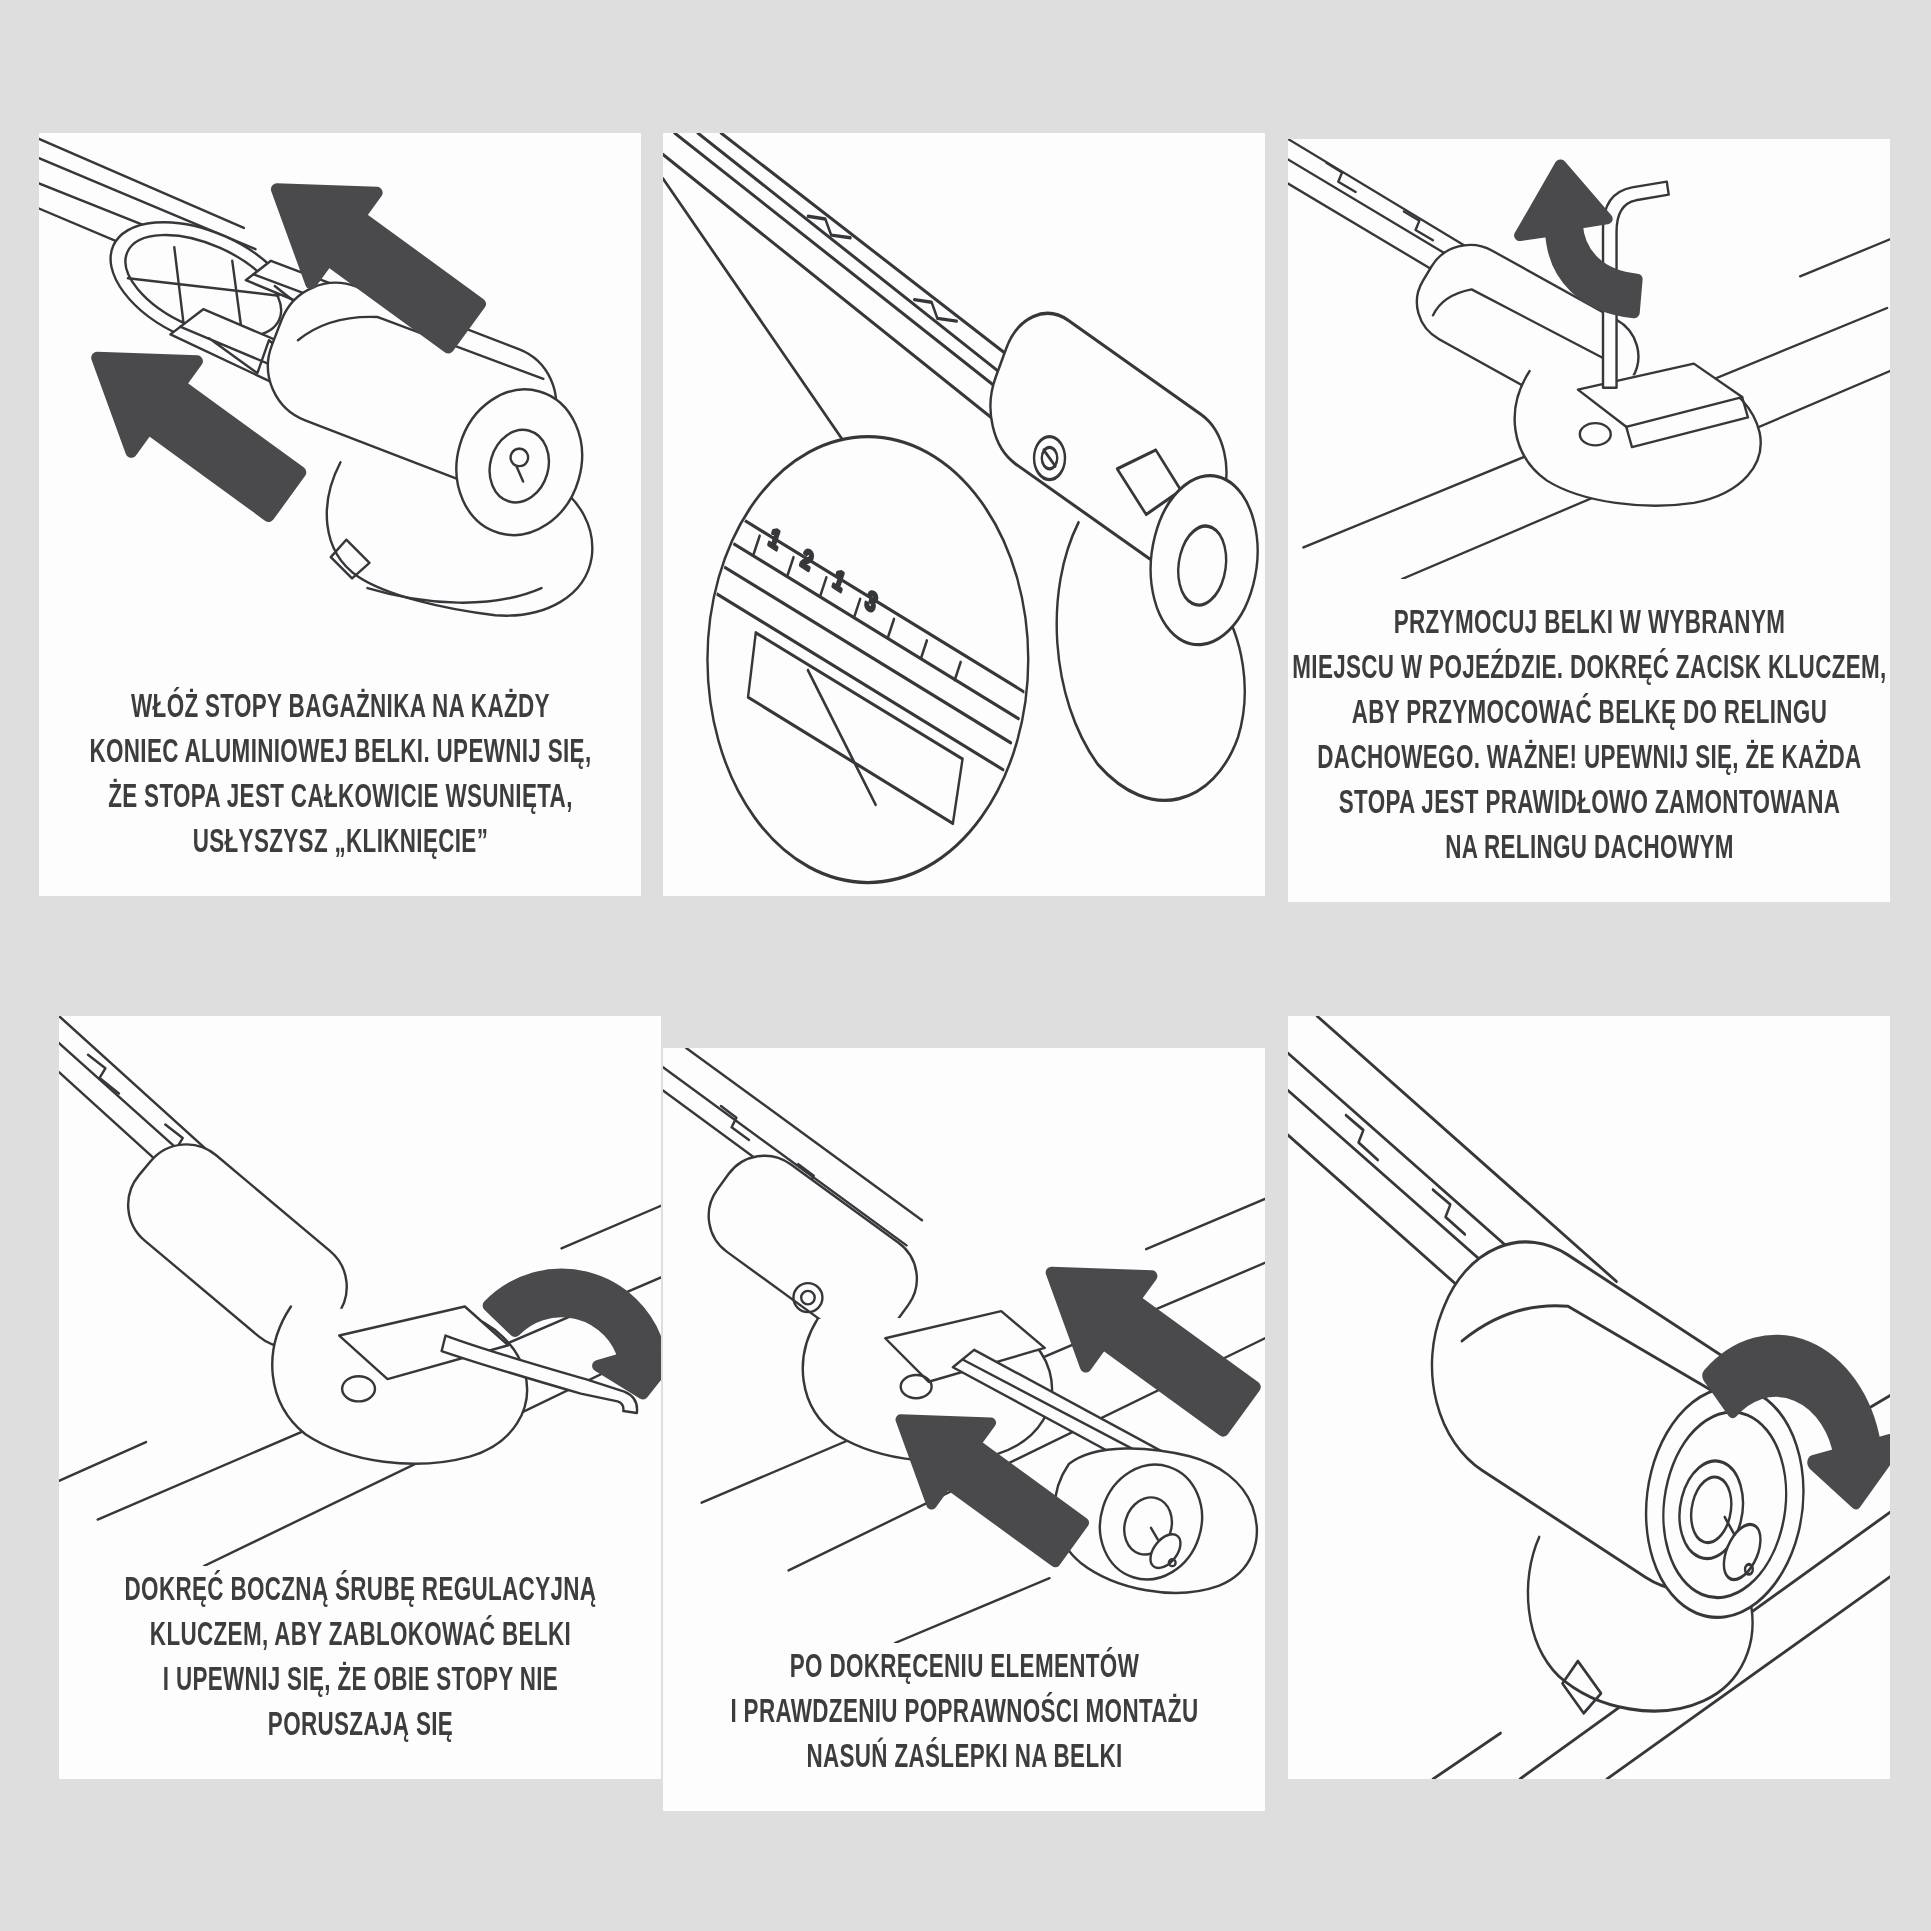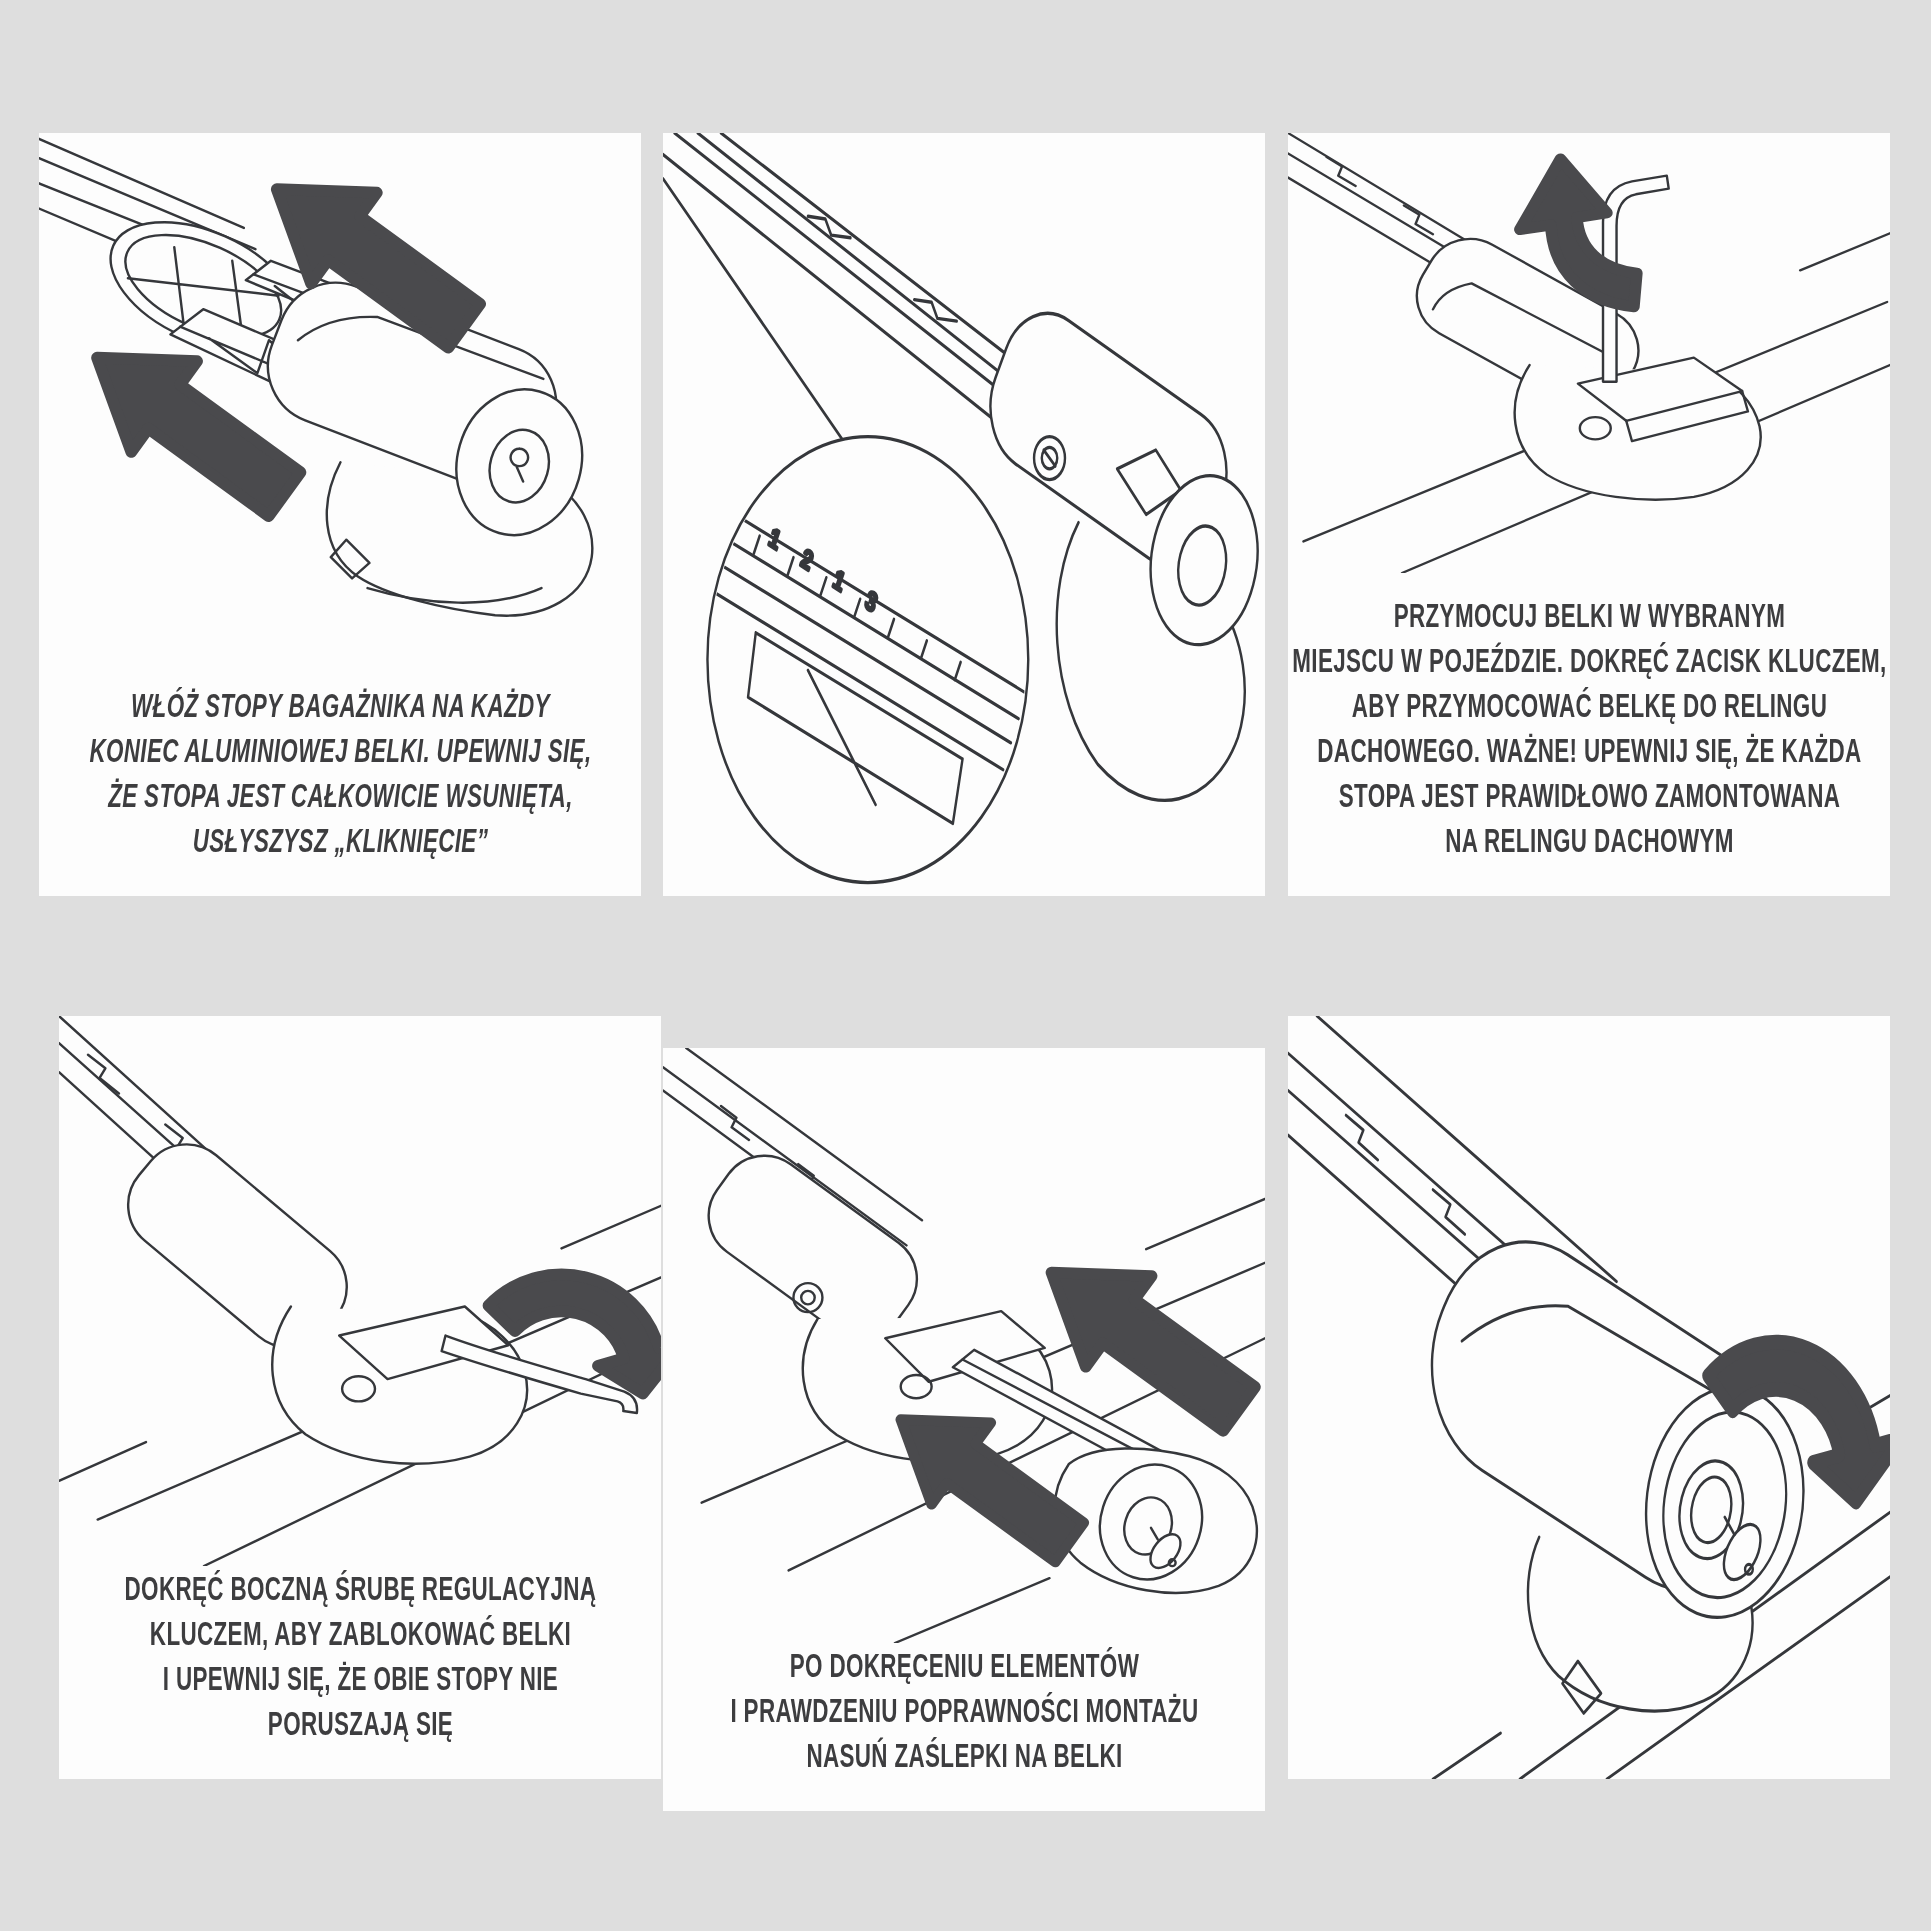--- a/index.html
+++ b/index.html
@@ -1,20 +1,20 @@
 <!DOCTYPE html>
 <html><head>
 <meta charset="utf-8">
 <title>Instrukcja</title>
 <style>
   html,body{margin:0;padding:0;}
   body{width:1931px;height:1931px;background:#dedede;font-family:"Liberation Sans",sans-serif;}
   .board{position:relative;width:1931px;height:1931px;background:#dedede;overflow:hidden;}
   .panel{position:absolute;width:602px;height:763px;background:#fdfdfd;display:flex;flex-direction:column;}
-  .p1{left:39px;top:133px;font-style:italic;}  .p2{left:663px;top:133px;}  .p3{left:1288px;top:133px;gap:20px;}
+  .p1{left:39px;top:133px;}  .p2{left:663px;top:133px;}  .p3{left:1288px;top:139px;gap:20px;}
   .p4{left:39px;top:1016px;margin-left:20px;} .p5{left:663px;top:1016px;margin-top:32px;} .p6{left:1288px;top:1016px;}
   .illo{flex:1 1 auto;position:relative;overflow:hidden;}
   .illo svg{display:block;width:100%;height:100%;}
   .caption-wrap{flex:0 0 auto;padding:0 0 33px 0;overflow:visible;}
   .caption{width:147%;margin-left:-23.5%;transform:scaleX(0.68);transform-origin:50% 50%;
            font-weight:700;font-size:33px;line-height:45px;letter-spacing:0.5px;
            text-align:center;color:#3d3d3f;white-space:nowrap;}
   .lineart{stroke:#35373b;stroke-width:2.5;fill:none;stroke-linecap:round;stroke-linejoin:round;}
   .fillw{fill:#fdfdfd;}
   .darrow{fill:#4a4a4d;stroke:#4a4a4d;stroke-width:12;stroke-linejoin:round;stroke-linecap:round;}

